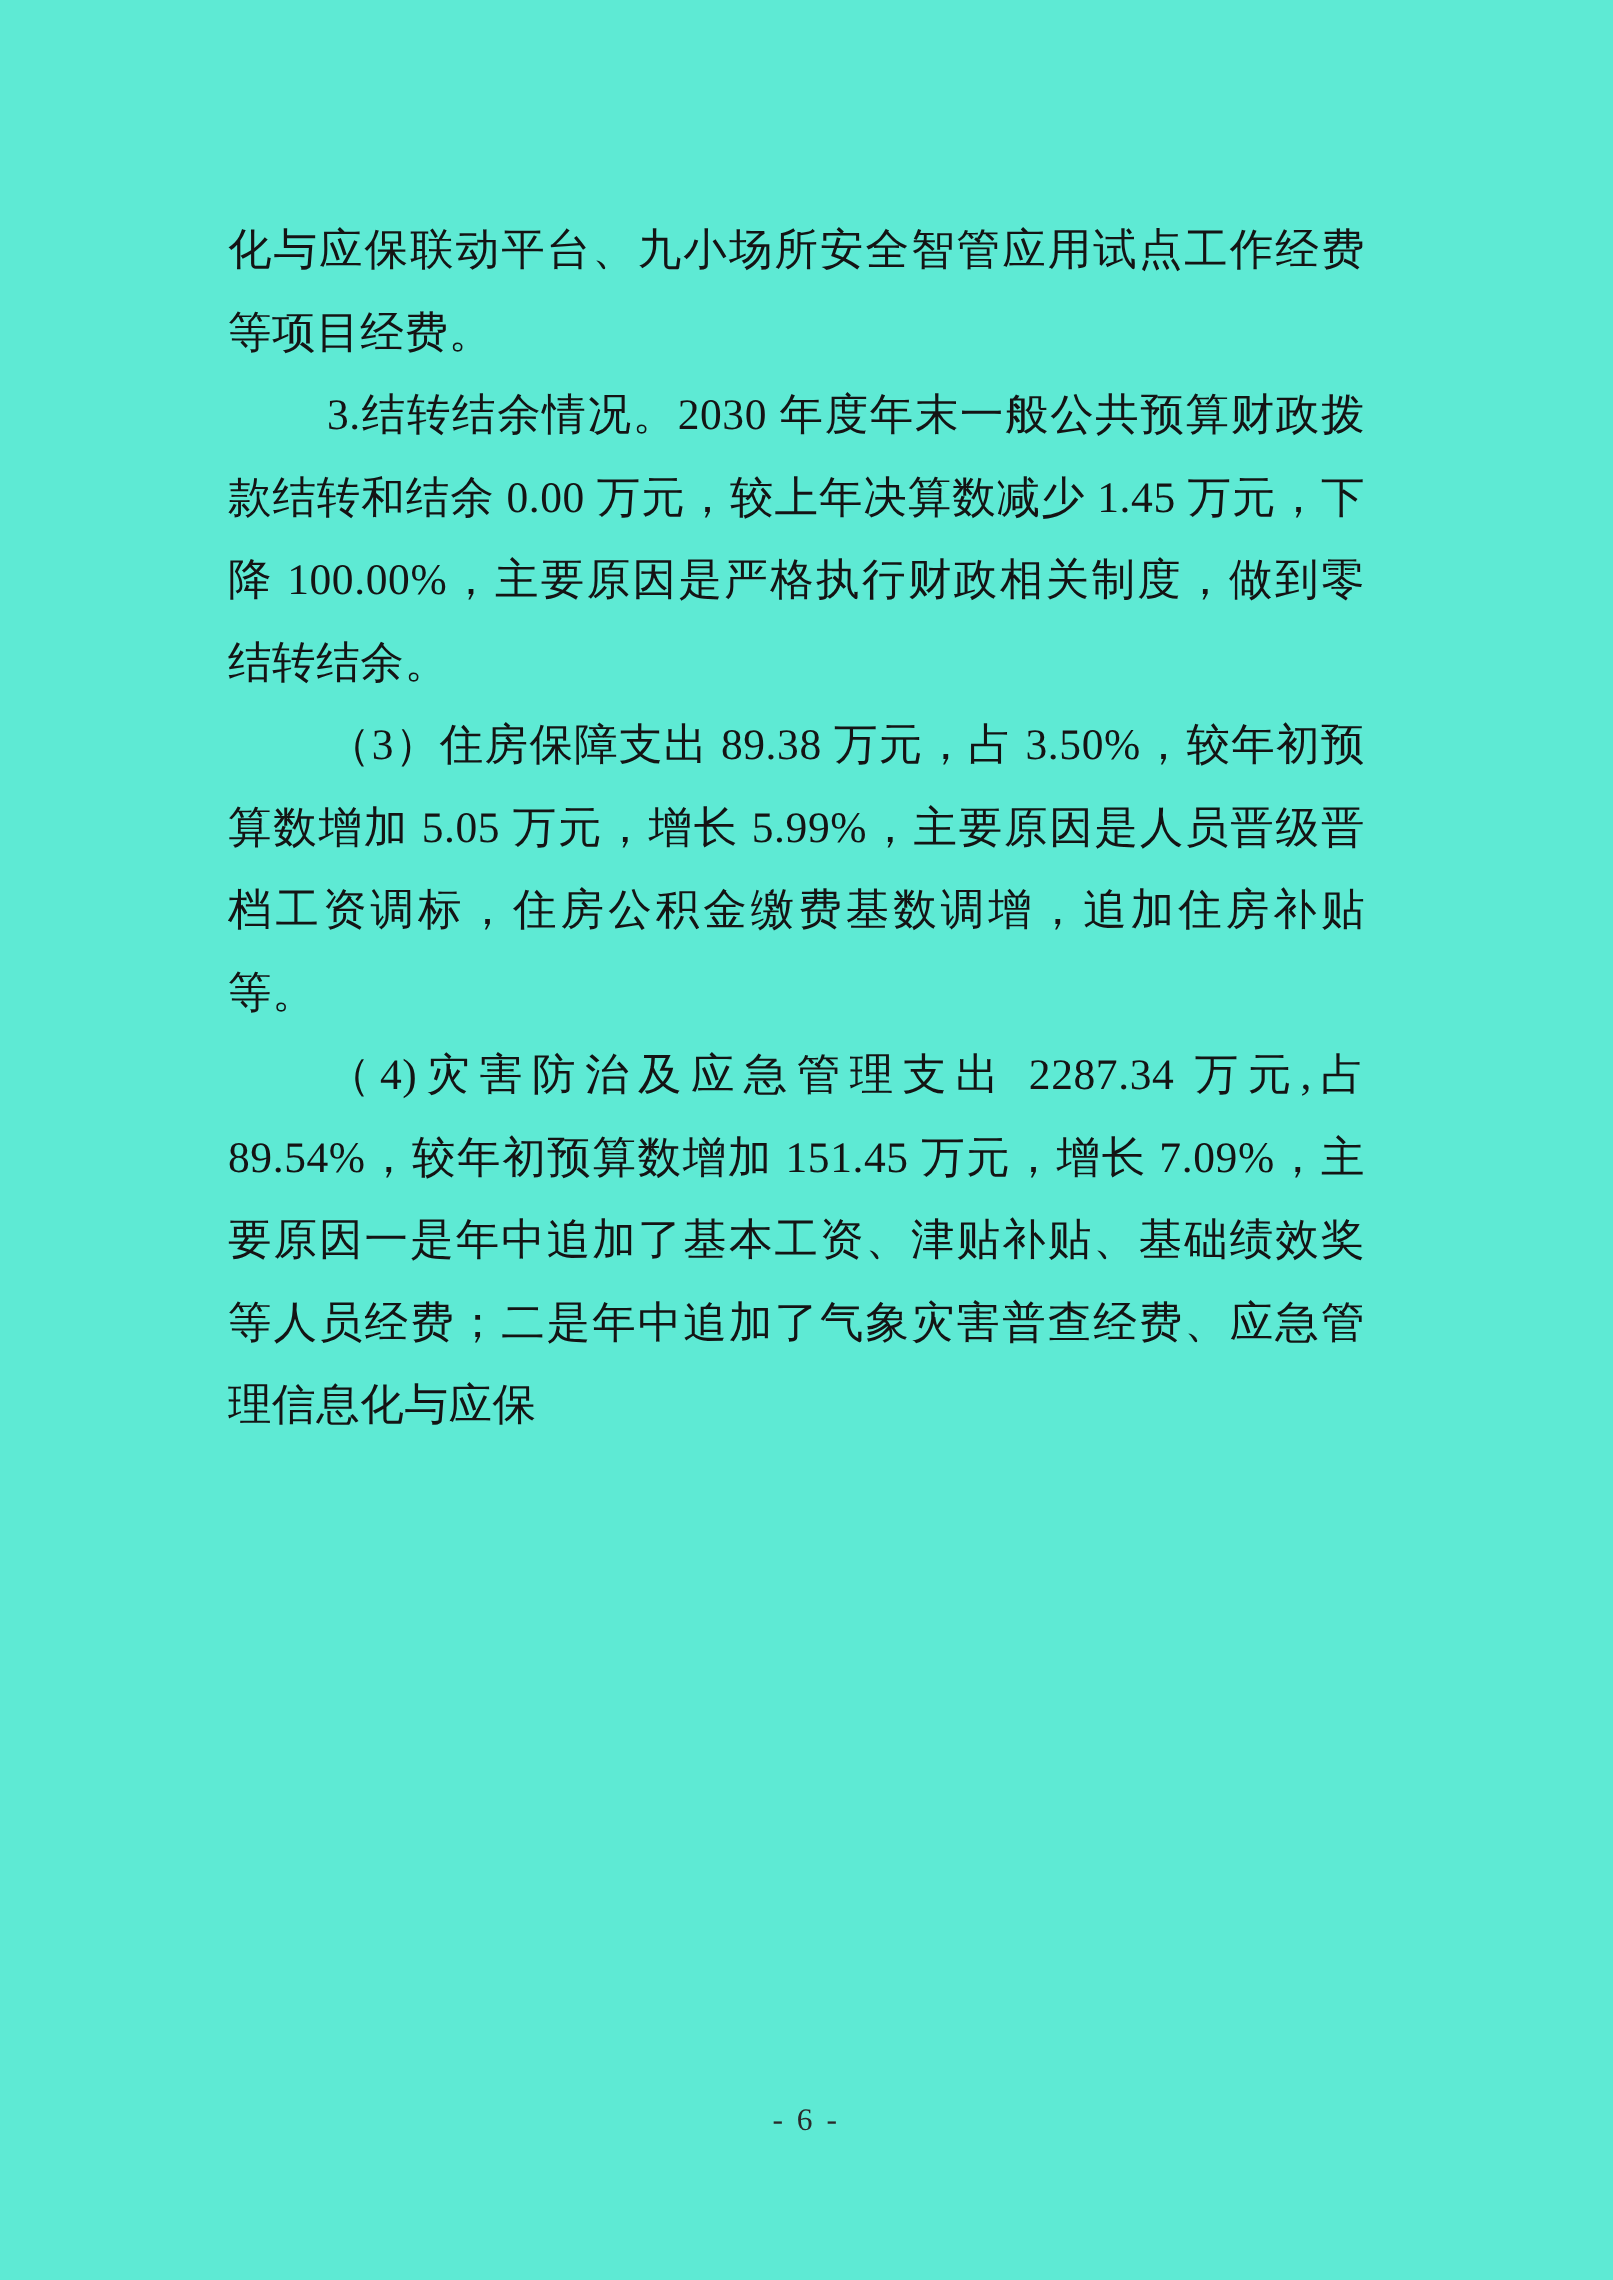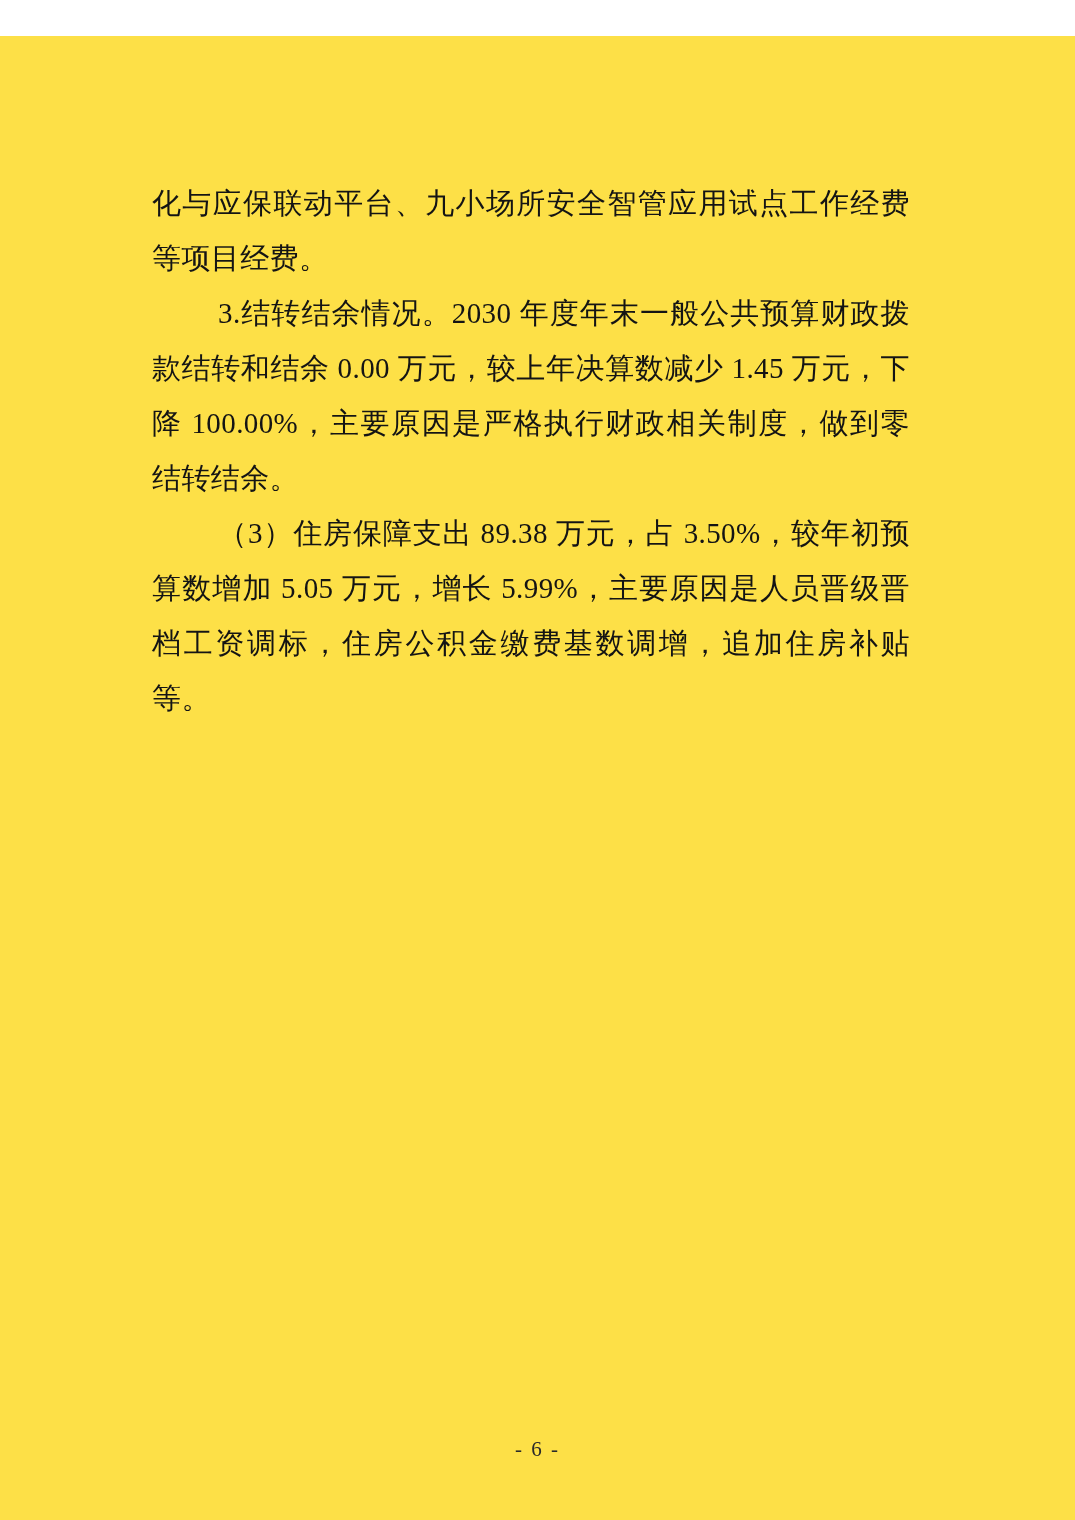--- a/index.html
+++ b/index.html
@@ -10,23 +10,22 @@
   body {
     width: 1075px;
     height: 1520px;
     position: relative;
     font-family: "Liberation Serif", "DejaVu Serif", serif;
     color: #141414;
   }
   .page {
     position: absolute;
     inset: 0;
-    background: #fde047;
+    background: #5eead4;
     overflow: hidden;
-    margin-top: 36px;
   }
   .content {
     position: absolute;
     left: 152px;
     top: 140px;
     width: 758px;
     font-size: 29px;
     line-height: 55px;
     text-align: justify;
     letter-spacing: 0.4px;
@@ -64,19 +63,20 @@
   <main class="content">
     <p class="para"><b class="lead"></b><span class="body-text">化与应保联动平台、九小场所安全智管应用试点工作经费等项目经费。</span></p>
 
     <p class="para indented"><b class="lead">3.结转结余情况。</b><span class="body-text">2030 年度年末一般公共预算财政拨款结转和结余 0.00 万元，较上年决算数减少 1.45 万元，下降 100.00%，主要原因是严格执行财政相关制度，做到零结转结余。</span></p>
 
 
 
 
     <p class="para indented"><b class="lead"></b><span class="body-text">（3）住房保障支出 89.38 万元，占 3.50%，较年初预算数增加 5.05 万元，增长 5.99%，主要原因是人员晋级晋档工资调标，住房公积金缴费基数调增，追加住房补贴等。</span></p>
 
+    <p class="para indented"><b class="lead"></b><span class="body-text">（4)灾害防治及应急管理支出 2287.34 万元,占 89.54%，较年初预算数增加 151.45 万元，增长 7.09%，主要原因一是年中追加了基本工资、津贴补贴、基础绩效奖等人员经费；二是年中追加了气象灾害普查经费、应急管理信息化与应保</span></p>
   </main>
 
   <footer class="footer">
     <span class="page-number">- 6 -</span>
   </footer>
 
 </div>
 
 </body></html>

